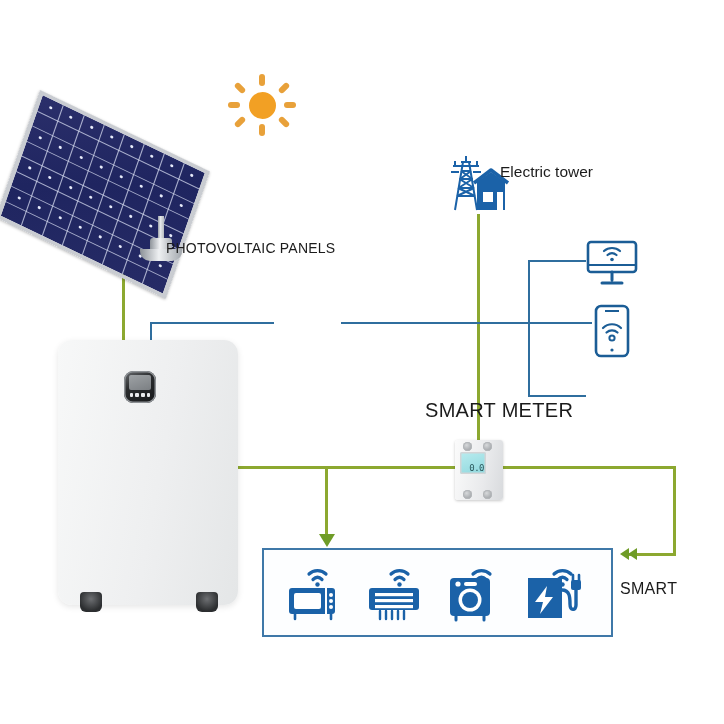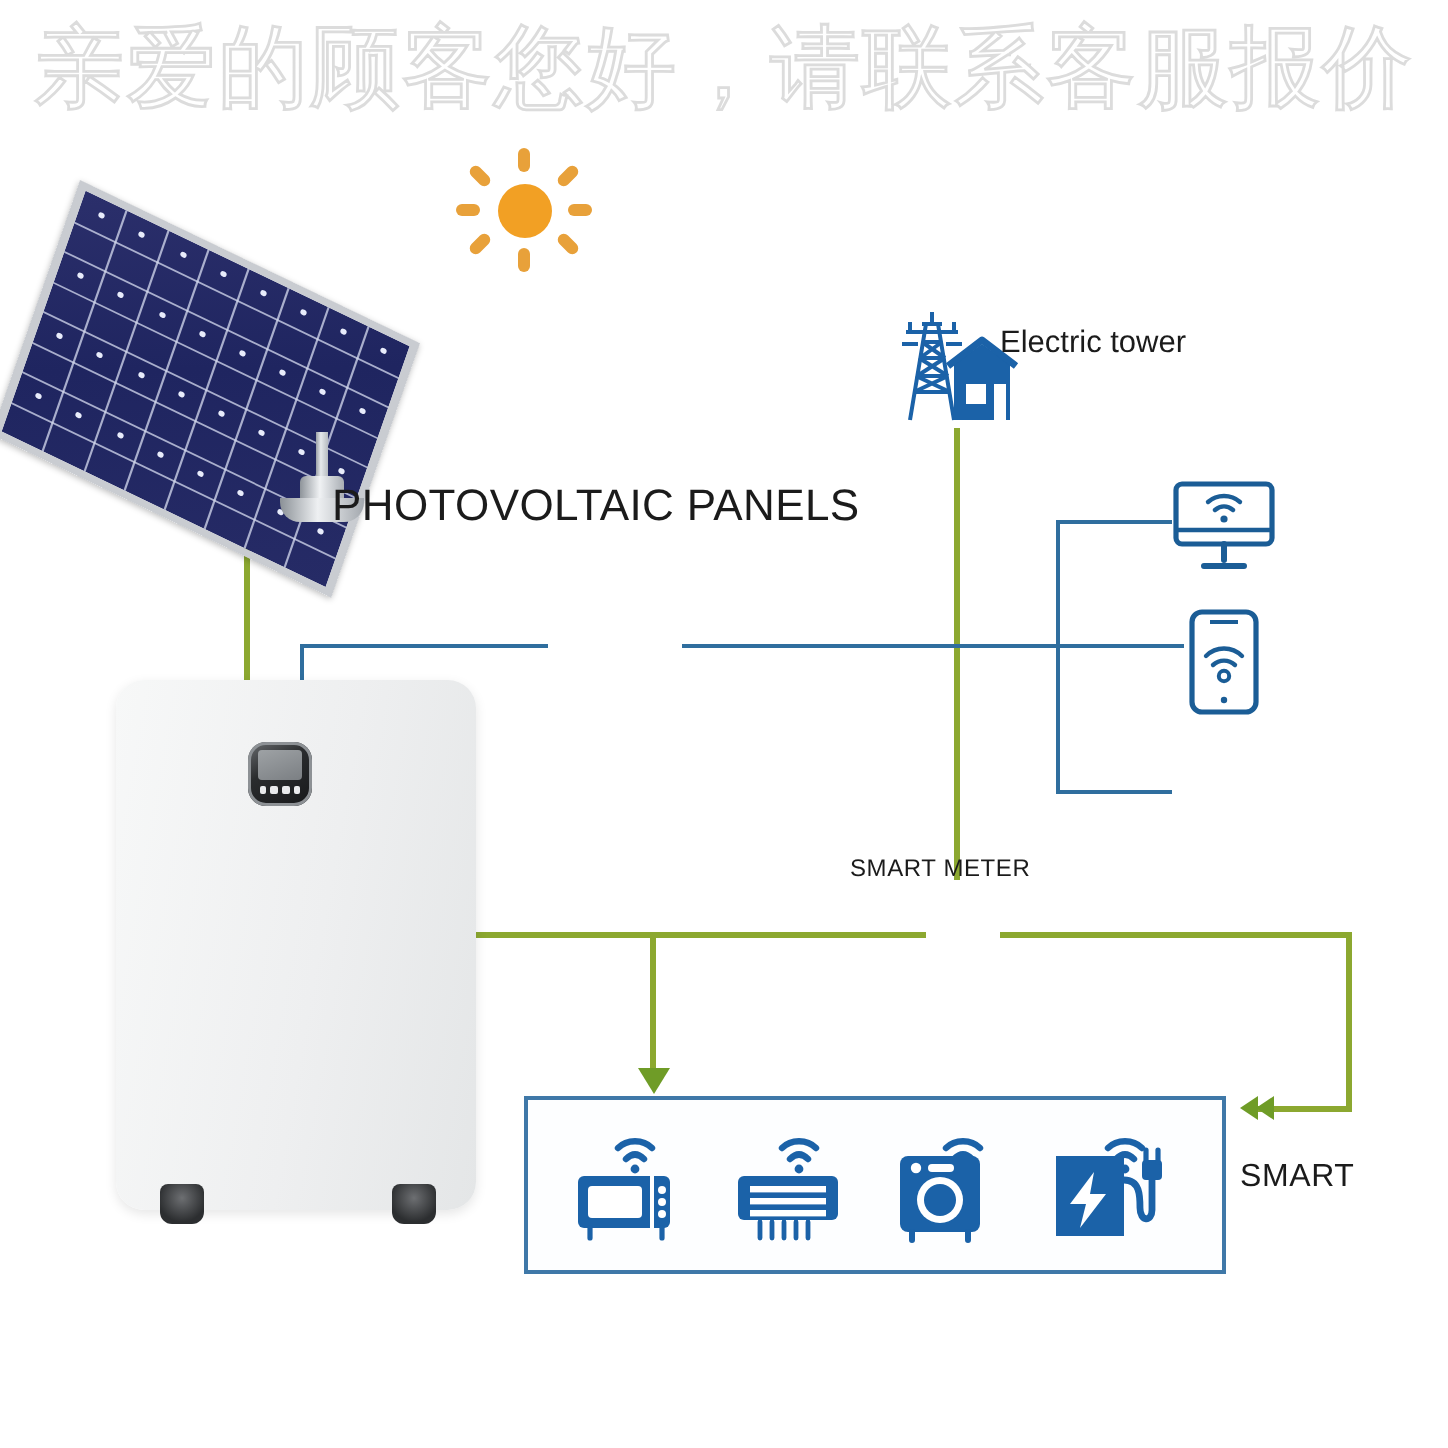--- a/index.html
+++ b/index.html
@@ -84,51 +84,50 @@
   #tower{position:absolute;left:447px;top:152px;width:66px;height:66px;}
   #towerLabel{position:absolute;left:500px;top:163px;font-size:15.5px;color:#1b1b1b;}
 
   
   .dev{position:absolute;}
   #devMon{left:586px;top:240px;width:52px;height:46px;}
   #devPhone{left:592px;top:304px;width:40px;height:54px;}
   #devTv{left:586px;top:372px;width:52px;height:44px;}
 
   
-  #meterLabel{position:absolute;left:425px;top:427px;font-size:12px;color:#1b1b1b;letter-spacing:.3px;}
+  #meterLabel{position:absolute;left:425px;top:399px;font-size:20px;color:#1b1b1b;letter-spacing:.3px;}
   #meter{position:absolute;left:455px;top:434px;width:48px;height:72px;}
   #meter .shell{position:absolute;left:0;top:6px;width:48px;height:60px;border-radius:3px;
       background:linear-gradient(100deg,#fbfbfb,#e9eaec 60%,#d8dadd);
       box-shadow:0 1px 3px rgba(0,0,0,.22);}
   #meter .scr{position:absolute;left:5px;top:18px;width:26px;height:22px;border-radius:2px;
       background:linear-gradient(160deg,#b9ecef,#8fd7dd);box-shadow:inset 0 0 0 1.5px #d2d4d6;}
   #meter .scr span{position:absolute;right:2px;bottom:1px;font-size:9px;color:#2c5a5e;
       font-family:"DejaVu Sans Mono","Liberation Mono",monospace;letter-spacing:-.5px;}
   #meter .trm{position:absolute;width:9px;height:9px;border-radius:50%;
       background:radial-gradient(circle at 40% 35%,#d7d9db,#8e9296);box-shadow:inset 0 0 0 1px #b4b7ba;}
 
   
   #loadbox{position:absolute;left:262px;top:548px;width:347px;height:85px;
       border:2px solid #3f78a8;background:#fdfeff;}
   #loadbox .row{position:absolute;left:0;top:0;width:100%;height:100%;
       display:flex;align-items:center;justify-content:space-around;padding:0 14px;box-sizing:border-box;}
   #loadLabel{position:absolute;left:620px;top:580px;font-size:16px;color:#1b1b1b;letter-spacing:.3px;}
 
   .appl{position:relative;width:62px;height:58px;}
 
-  #pvLabel{position:absolute;left:166px;top:240px;font-size:22px;color:#1b1b1b;letter-spacing:.2px;text-align:right;}
+  #pvLabel{position:absolute;left:166px;top:240px;font-size:14px;color:#1b1b1b;letter-spacing:.2px;text-align:right;}
 
   svg{display:block;overflow:visible;}
 </style>
 </head>
 <body>
 
 <div id="stage">
 
-  <div id="watermark">亲爱的顾客您好，请联系客服报价</div>
 
   <div class="wire g gv" style="left:122px;top:262px;height:86px;"></div>
 
   <div class="wire g gv" style="left:477px;top:214px;height:226px;"></div>
 
   <div class="wire g gh" style="left:235px;top:466px;width:228px;"></div>
 
   <div class="wire g gv" style="left:325px;top:466px;height:72px;"></div>
   <div style="position:absolute;left:319px;top:534px;width:0;height:0;border-left:8px solid transparent;border-right:8px solid transparent;border-top:13px solid #6f9c27;"></div>
 
@@ -267,20 +266,30 @@
       <path d="M13 7 L27 7" stroke="#1b5d96" stroke-width="2"></path>
       <path d="M11 24 C16 19 24 19 29 24" stroke="#1b5d96" stroke-width="2.2" fill="none" stroke-linecap="round"></path>
       <path d="M14.5 28.5 C17.7 25.6 22.3 25.6 25.5 28.5" stroke="#1b5d96" stroke-width="2.2" fill="none" stroke-linecap="round"></path>
       <circle cx="20" cy="34" r="2.6" fill="none" stroke="#1b5d96" stroke-width="2"></circle>
       <circle cx="20" cy="46" r="1.6" fill="#1b5d96"></circle>
     </svg>
   </div>
 
 
   <div id="meterLabel">SMART METER</div>
+  <div id="meter">
+    <div class="shell"></div>
+    <div class="trm" style="left:8px;top:8px;"></div>
+    <div class="trm" style="left:28px;top:8px;"></div>
+    <div class="trm" style="left:8px;top:56px;"></div>
+    <div class="trm" style="left:28px;top:56px;"></div>
+    <div class="scr">
+      <span>0.0</span>
+    </div>
+  </div>
 
   <div id="loadbox">
     <div class="row">
 
       <div class="appl">
         <svg width="62" height="58" viewBox="0 0 62 58">
           <path d="M22 10 C26.5 5.5 34.5 5.5 39 10" stroke="#1b62a8" stroke-width="3.2" fill="none" stroke-linecap="round"></path>
           <path d="M26 15.5 C29 12.5 32 12.5 35 15.5" stroke="#1b62a8" stroke-width="3.2" fill="none" stroke-linecap="round"></path>
           <circle cx="30.5" cy="20.5" r="2.2" fill="#1b62a8"></circle>
           <rect x="2" y="24" width="46" height="26" rx="3" fill="#1b62a8"></rect>

